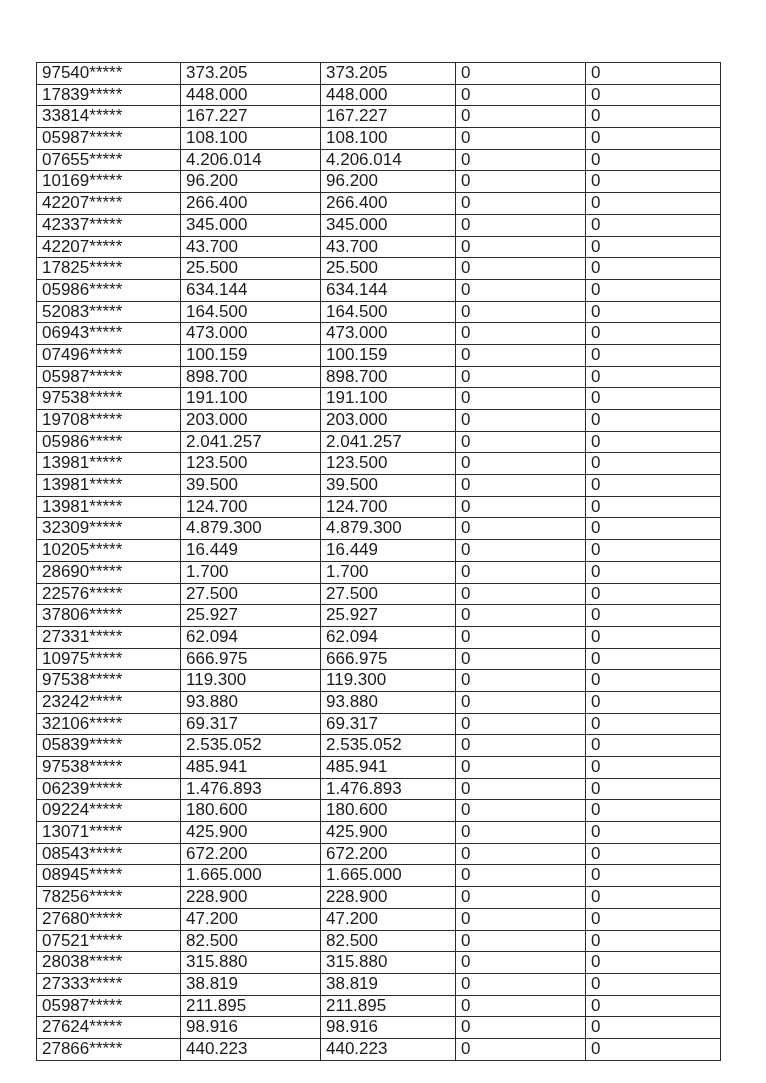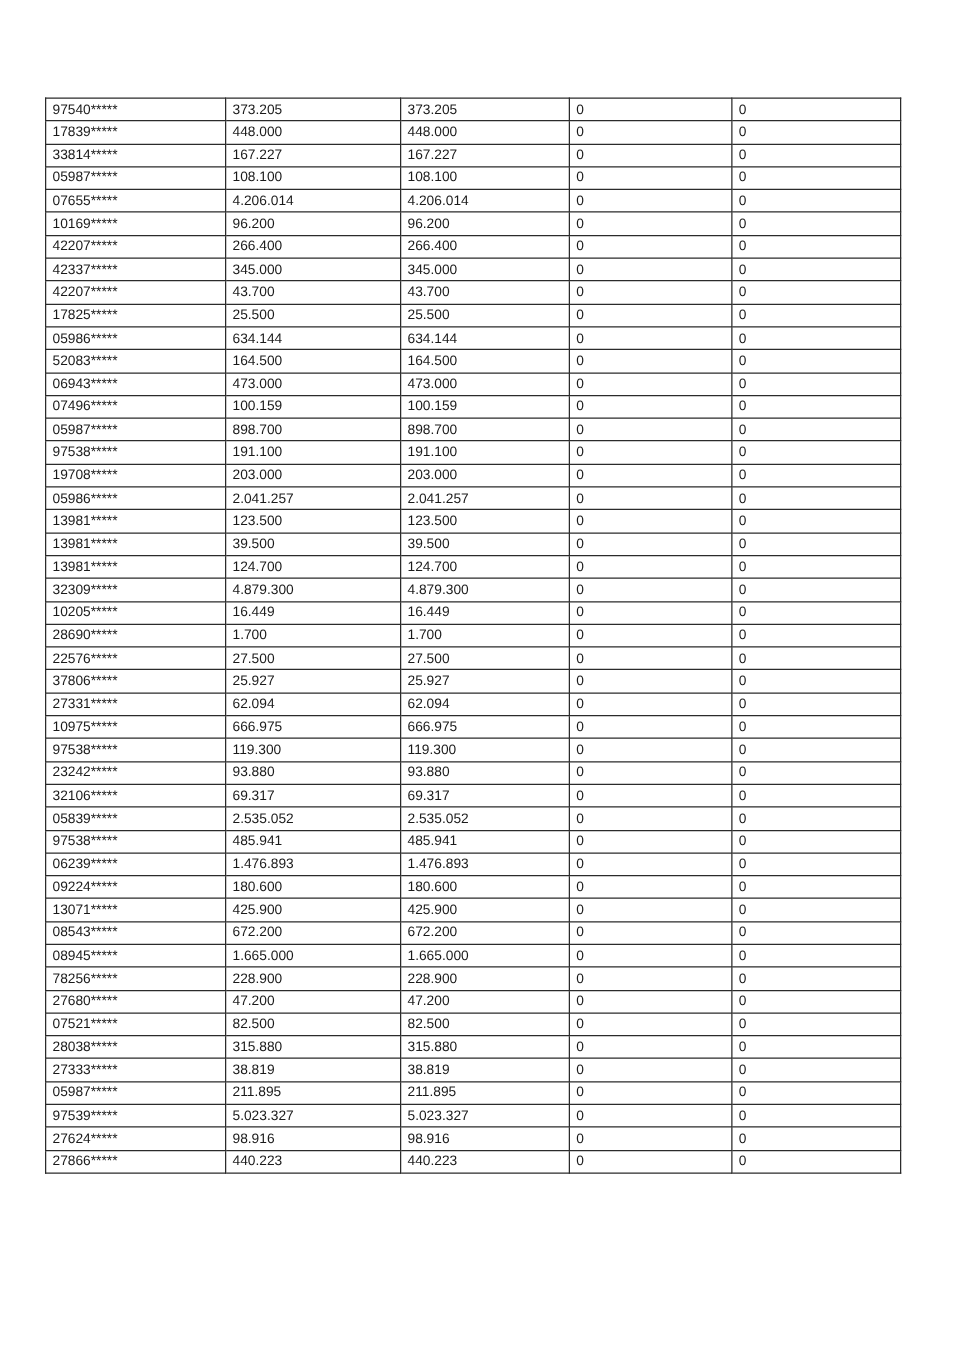--- a/index.html
+++ b/index.html
@@ -12,25 +12,25 @@
   .page {
     position: relative;
     width: 766px;
     height: 1083px;
     background: #ffffff;
     overflow: hidden;
   }
   table.data-table {
     position: absolute;
     left: 36px;
-    top: 78px;
+    top: 62px;
     width: 684px;
     border-collapse: collapse;
     table-layout: fixed;
-    font-size: 11px;
+    font-size: 17px;
     color: #1a1a1a;
   }
   table.data-table td {
     border: 1px solid #2b2b2b;
     height: 18.3px;
     padding: 1px 4px 1px 5px;
     vertical-align: middle;
     white-space: nowrap;
     overflow: hidden;
     line-height: 1.1;
@@ -356,27 +356,20 @@
           <td>0</td>
         </tr>
         <tr>
           <td>05987*****</td>
           <td>211.895</td>
           <td>211.895</td>
           <td>0</td>
           <td>0</td>
         </tr>
         <tr>
-          <td>97539*****</td>
-          <td>5.023.327</td>
-          <td>5.023.327</td>
-          <td>0</td>
-          <td>0</td>
-        </tr>
-        <tr>
           <td>27624*****</td>
           <td>98.916</td>
           <td>98.916</td>
           <td>0</td>
           <td>0</td>
         </tr>
         <tr>
           <td>27866*****</td>
           <td>440.223</td>
           <td>440.223</td>

